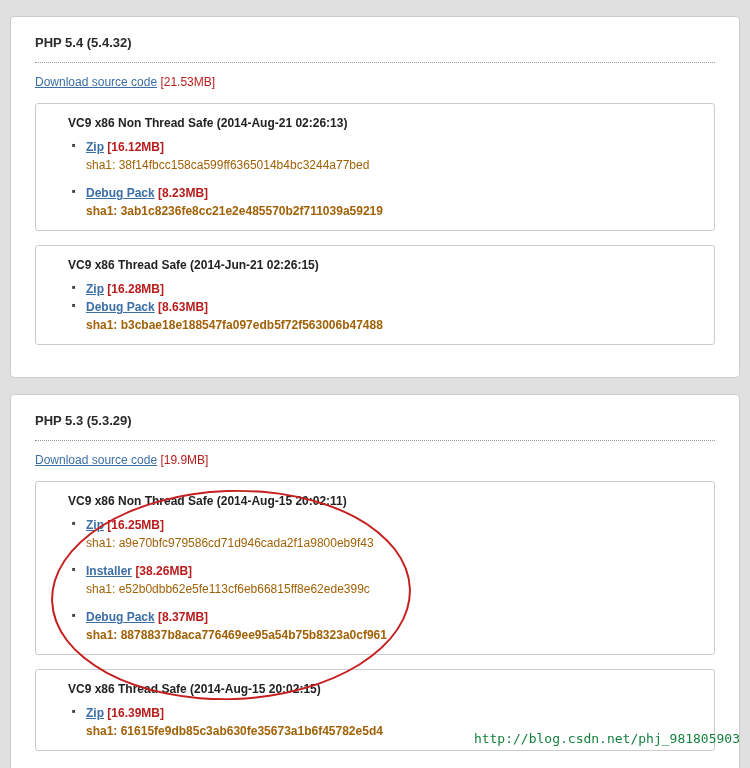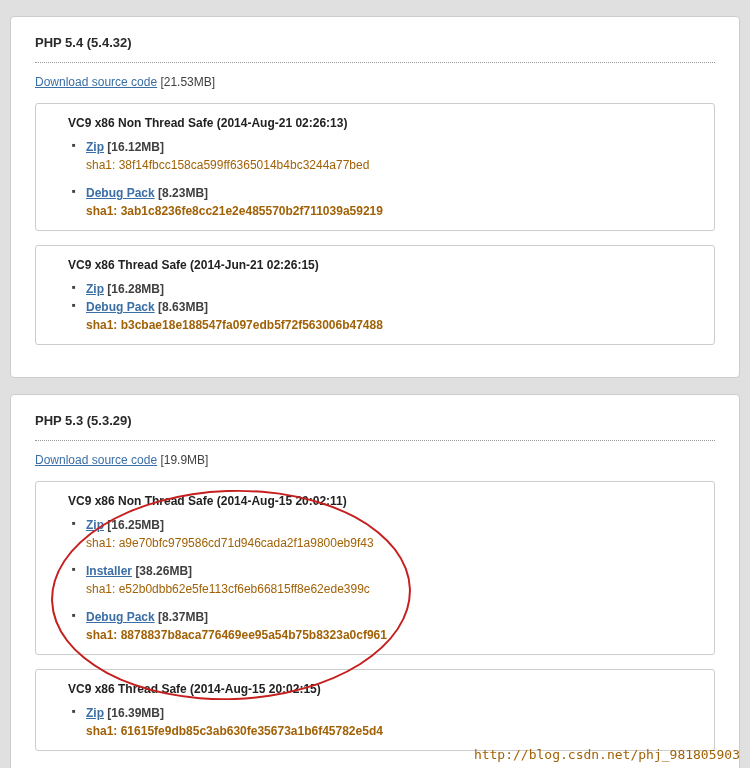--- a/index.html
+++ b/index.html
@@ -33,21 +33,21 @@
     .source-line {
       padding-bottom: 14px;
     }
     .source-line .link {
       color: #3a6ea5;
       text-decoration: underline;
       border-bottom: none;
       text-align: right;
     }
     .size-label {
-      color: #404040;
+      color: #b91c1c;
     }
     .build-box {
       border: 1px solid #ccc;
       border-radius: 3px;
       padding: 12px 32px;
       margin-bottom: 14px;
     }
     .build-title {
       font-weight: bold;
       font-size: 12px;
@@ -91,22 +91,22 @@
       pointer-events: none;
       width: 360px;
       height: 210px;
       left: 40px;
       top: 95px;
       transform: rotate(-2deg);
     }
     .watermark {
       position: fixed;
       right: 10px;
-      bottom: 6px;
-      color: #a16207;
+      bottom: 22px;
+      color: #15803d;
       font-size: 13px;
       font-family: monospace;
       pointer-events: none;
     }
   </style>
 </head>
 <body>
 
 <div class="outer-container">
     <div class="section-block">

